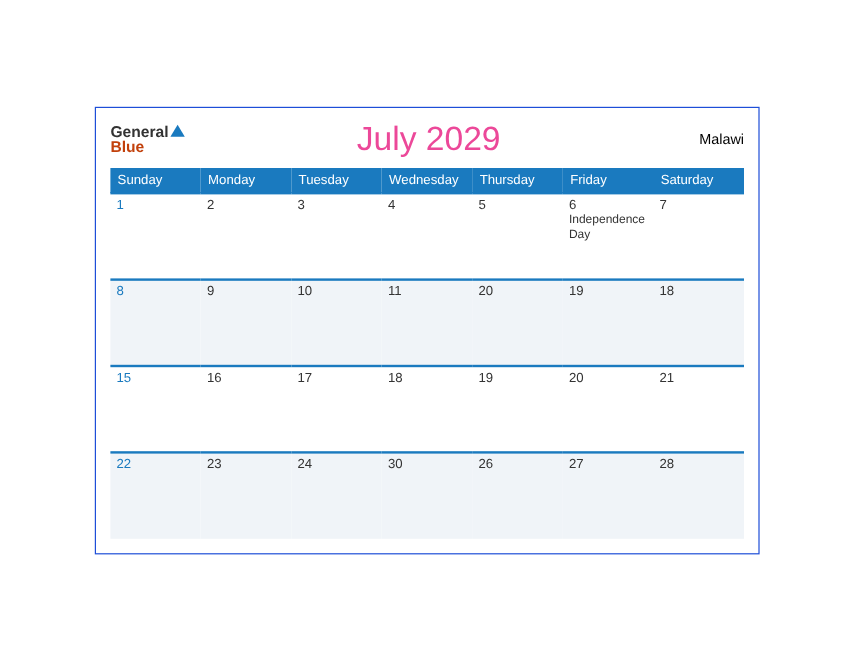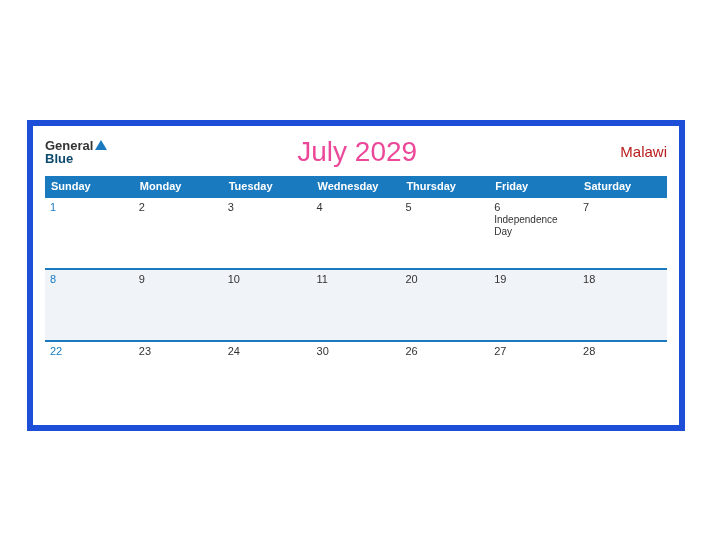--- a/index.html
+++ b/index.html
@@ -6,23 +6,23 @@
     body {
       width: 712px;
       height: 550px;
       background: #fff;
       font-family: Arial, Helvetica, sans-serif;
       display: flex;
       align-items: center;
       justify-content: center;
     }
     .calendar-container {
-      width: 658px;
+      width: 554px;
       background: #fff;
-      border: 6px solid #1d4ed8;
+      border: 1px solid #1d4ed8;
       padding: 10px 12px 12px;
     }
     .cal-header {
       display: flex;
       align-items: center;
       justify-content: space-between;
       margin-bottom: 8px;
     }
     .logo-area {
       display: flex;
@@ -31,21 +31,21 @@
       line-height: 1;
     }
     .logo-general {
       font-size: 13px;
       font-weight: bold;
       color: #333;
     }
     .logo-blue {
       font-size: 13px;
       font-weight: bold;
-      color: #0c4a6e;
+      color: #c2410c;
     }
     .logo-triangle {
       display: inline-block;
       width: 0;
       height: 0;
       border-left: 6px solid transparent;
       border-right: 6px solid transparent;
       border-bottom: 10px solid #1a7abf;
       margin-left: 2px;
       vertical-align: middle;
@@ -55,34 +55,34 @@
       align-items: center;
     }
     .cal-title {
       font-size: 28px;
       font-weight: normal;
       color: #ec4899;
       text-align: center;
       flex: 1;
     }
     .cal-country {
-      font-size: 15px;
-      color: #b91c1c;
+      font-size: 12px;
+      color: #000000;
       text-align: right;
       min-width: 60px;
     }
     .cal-grid {
       width: 100%;
       border-collapse: collapse;
     }
     .cal-grid th {
       background: #1a7abf;
       color: #fff;
       font-size: 11px;
-      font-weight: bold;
+      font-weight: normal;
       padding: 4px 6px;
       text-align: left;
       border: none;
     }
     .cal-grid td {
       border-top: 2px solid #1a7abf;
       vertical-align: top;
       width: 14.28%;
       height: 72px;
       padding: 3px 5px;
@@ -173,20 +173,43 @@
           </td>
           <td>
             <span class="day-num">19</span>
           </td>
           <td>
             <span class="day-num">18</span>
           </td>
         </tr>
         <tr>
           <td>
+            <span class="day-num col-sun">15</span>
+          </td>
+          <td>
+            <span class="day-num">16</span>
+          </td>
+          <td>
+            <span class="day-num">17</span>
+          </td>
+          <td>
+            <span class="day-num">18</span>
+          </td>
+          <td>
+            <span class="day-num">19</span>
+          </td>
+          <td>
+            <span class="day-num">20</span>
+          </td>
+          <td>
+            <span class="day-num">21</span>
+          </td>
+        </tr>
+        <tr>
+          <td>
             <span class="day-num col-sun">22</span>
           </td>
           <td>
             <span class="day-num">23</span>
           </td>
           <td>
             <span class="day-num">24</span>
           </td>
           <td>
             <span class="day-num">30</span>

